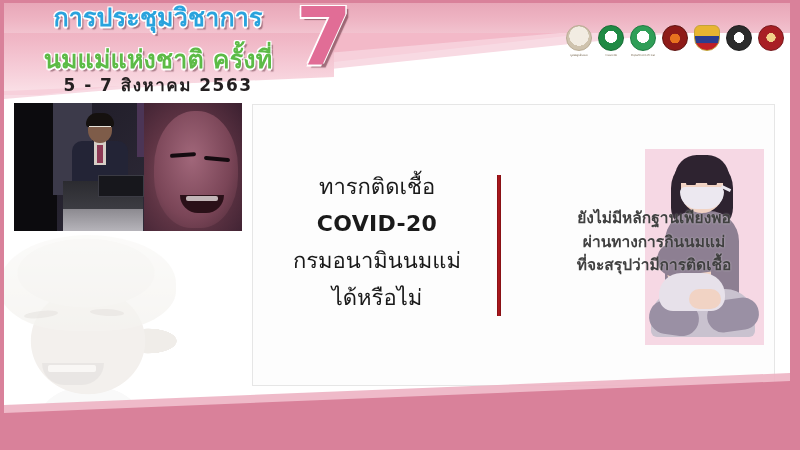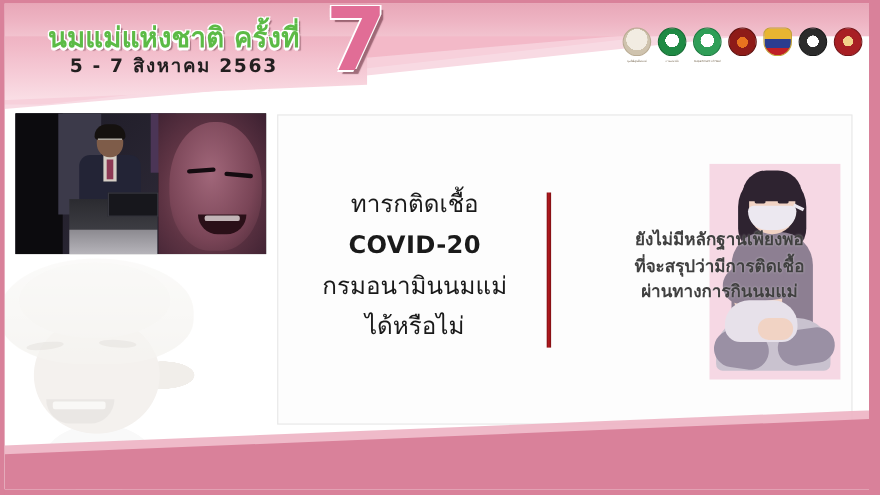--- a/index.html
+++ b/index.html
@@ -192,20 +192,21 @@
       <div class="wm-teeth"></div>
     </div>
 
     <div class="hdr-band2"></div>
     <div class="hdr-wedge2"></div>
     <div class="hdr-wedge"></div>
     <div class="hdr-left-pink"></div>
     <div class="hdr-band"></div>
 
     <div class="title-block">
+      <div class="t-line t1">การประชุมวิชาการ</div>
       <div class="t-line t2">นมแม่แห่งชาติ ครั้งที่</div>
       <div class="t-line t3">5 - 7 สิงหาคม 2563</div>
     </div>
 
     <div class="big-seven">7</div>
 
     <div class="logos">
       <div class="logo lg1">
           <span class="cap">มูลนิธิศูนย์นมแม่</span>
         </div>
@@ -247,22 +248,22 @@
       <div class="il-mask"></div>
       <div class="il-mask-str"></div>
       <div class="il-baby"></div>
       <div class="il-arm"></div>
       <div class="il-baby-blanket"></div>
       <div class="il-hand"></div>
     </div>
 
     <div class="atext">
       <div>ยังไม่มีหลักฐานเพียงพอ</div>
+      <div>ผ่านทางการกินนมแม่</div>
       <div>ที่จะสรุปว่ามีการติดเชื้อ</div>
-      <div>ผ่านทางการกินนมแม่</div>
     </div>
 
     <div class="pagenum">6</div>
 
     <div class="foot2"></div>
     <div class="foot"></div>
 
     <div class="video">
       <div class="v-left">
         <div class="v-dark-panel"></div>

